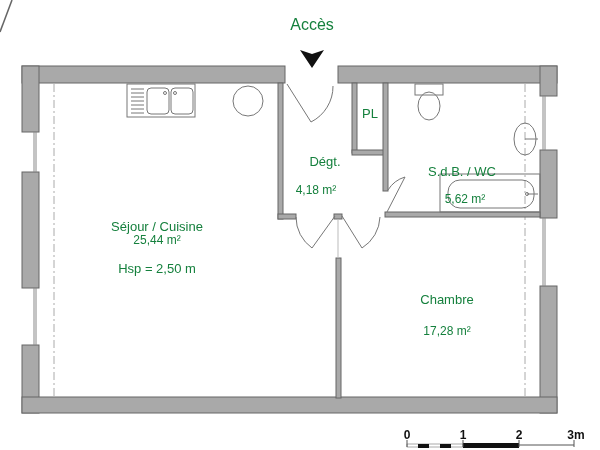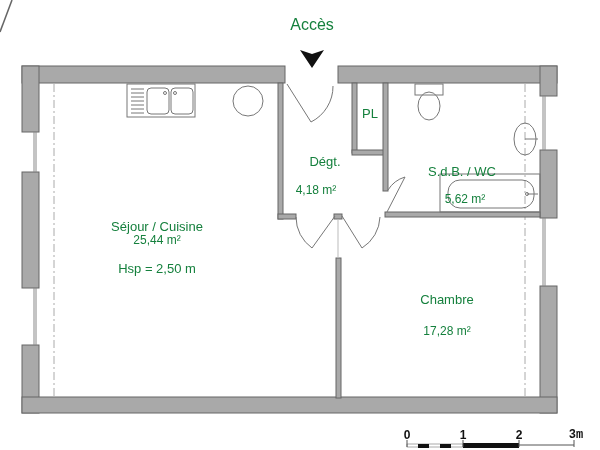--- a/index.html
+++ b/index.html
@@ -143,13 +143,13 @@
 
 <div class="lbl room-name" style="left:462px; top:128px;margin-top:36px;">S.d.B. / WC</div>
 <div class="lbl room-area" style="left:465px; top:158px;margin-top:34px;">5,62 m²</div>
 
 <div class="lbl room-name" style="left:447px; top:292px;">Chambre</div>
 <div class="lbl room-area" style="left:447px; top:324px;">17,28 m²</div>
 
 <div class="scale-num" style="left:407px; top:428px;">0</div>
 <div class="scale-num" style="left:463px; top:428px;">1</div>
 <div class="scale-num" style="left:519px; top:428px;">2</div>
-<div class="scale-num" style="left:576px; top:428px;font-family:Liberation Mono, monospace;">3m</div>
+<div class="scale-num" style="left:576px; top:428px;">3m</div>
 
 </body></html>

